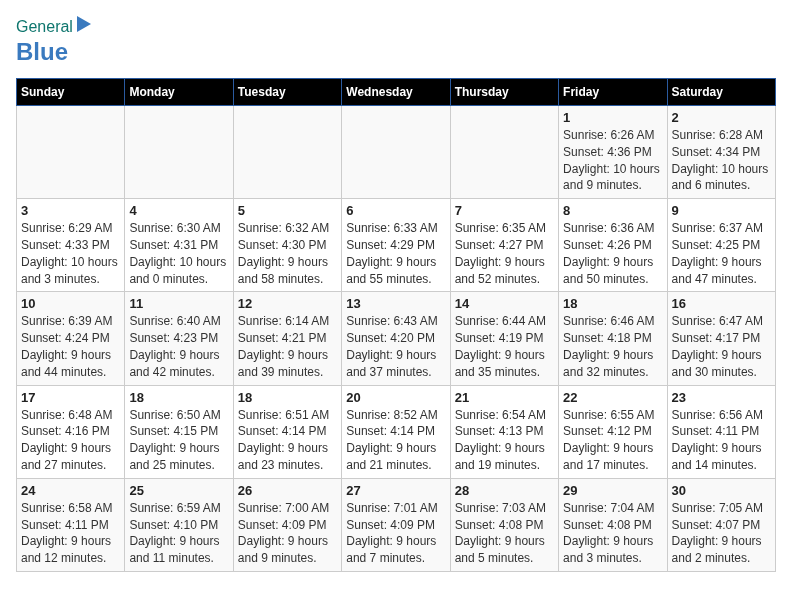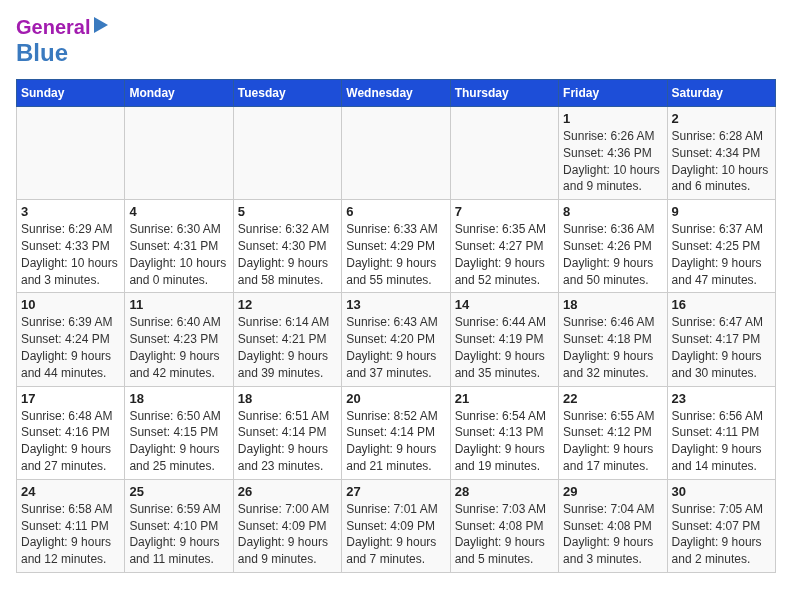--- a/index.html
+++ b/index.html
@@ -26,21 +26,21 @@
     }
     .title-block .subtitle {
       font-size: 14px;
       color: #444;
     }
     .calendar {
       width: 100%;
       border-collapse: collapse;
     }
     .calendar thead tr th {
-      background: #1d4ed8;
+      background: #000000;
       color: #fff;
       font-size: 12px;
       font-weight: bold;
       padding: 6px 4px;
       text-align: left;
       border: 1px solid #2a5a9f;
     }
     .calendar tbody tr td {
       vertical-align: top;
       padding: 4px 4px;
@@ -71,21 +71,21 @@
     }
     .logo-wrapper {
       display: flex;
       flex-direction: column;
       align-items: flex-start;
     }
     .logo-name-row {
       display: flex;
       align-items: center;
     }
-    .gen-text { color: #a21caf; font-size: 20px; font-weight: bold; }
+    .gen-text { color: #0f766e; font-size: 16px; font-weight: normal; }
     .blue-text { color: #3a7abf; font-size: 24px; font-weight: bold; }
   </style>
 </head>
 <body>
 
 <div class="header">
   <div class="logo-wrapper">
     <div class="logo-name-row">
       <span class="gen-text">General</span>
       <span style="position:relative; display:inline-block; margin-left:2px;">

